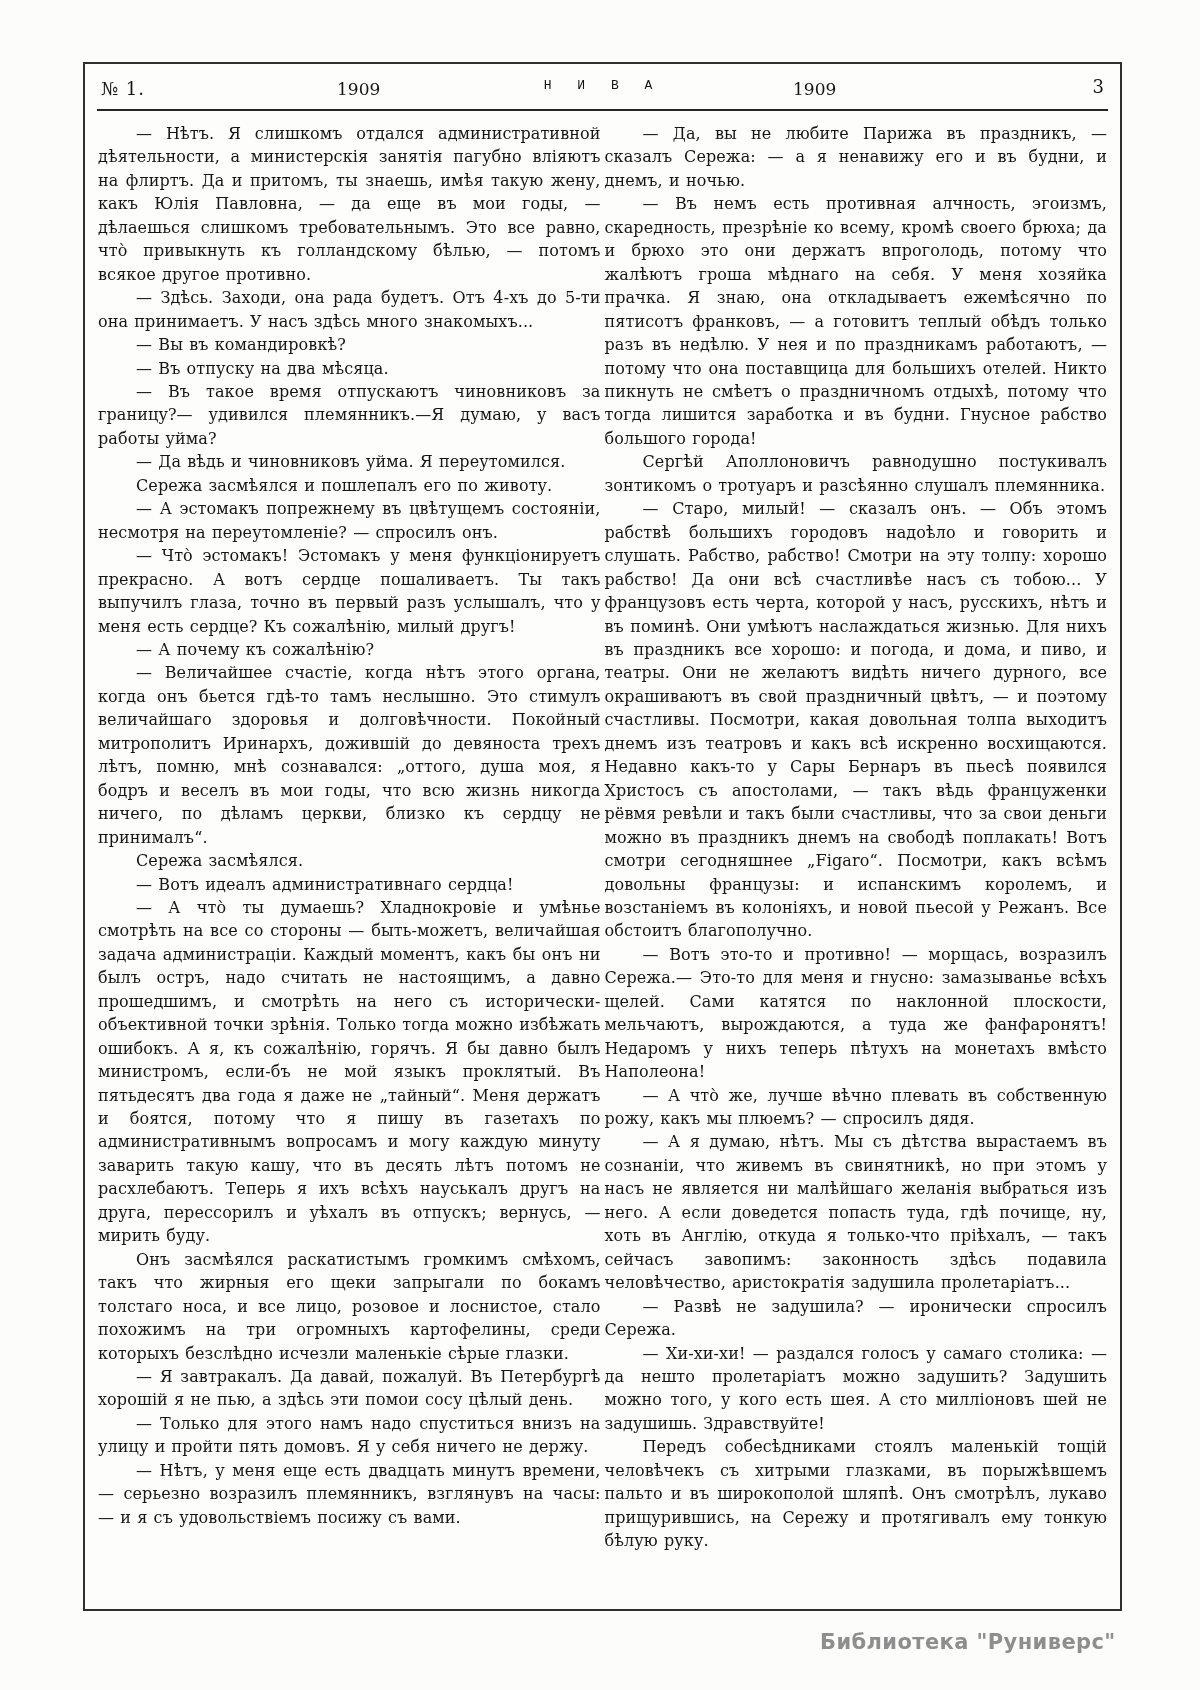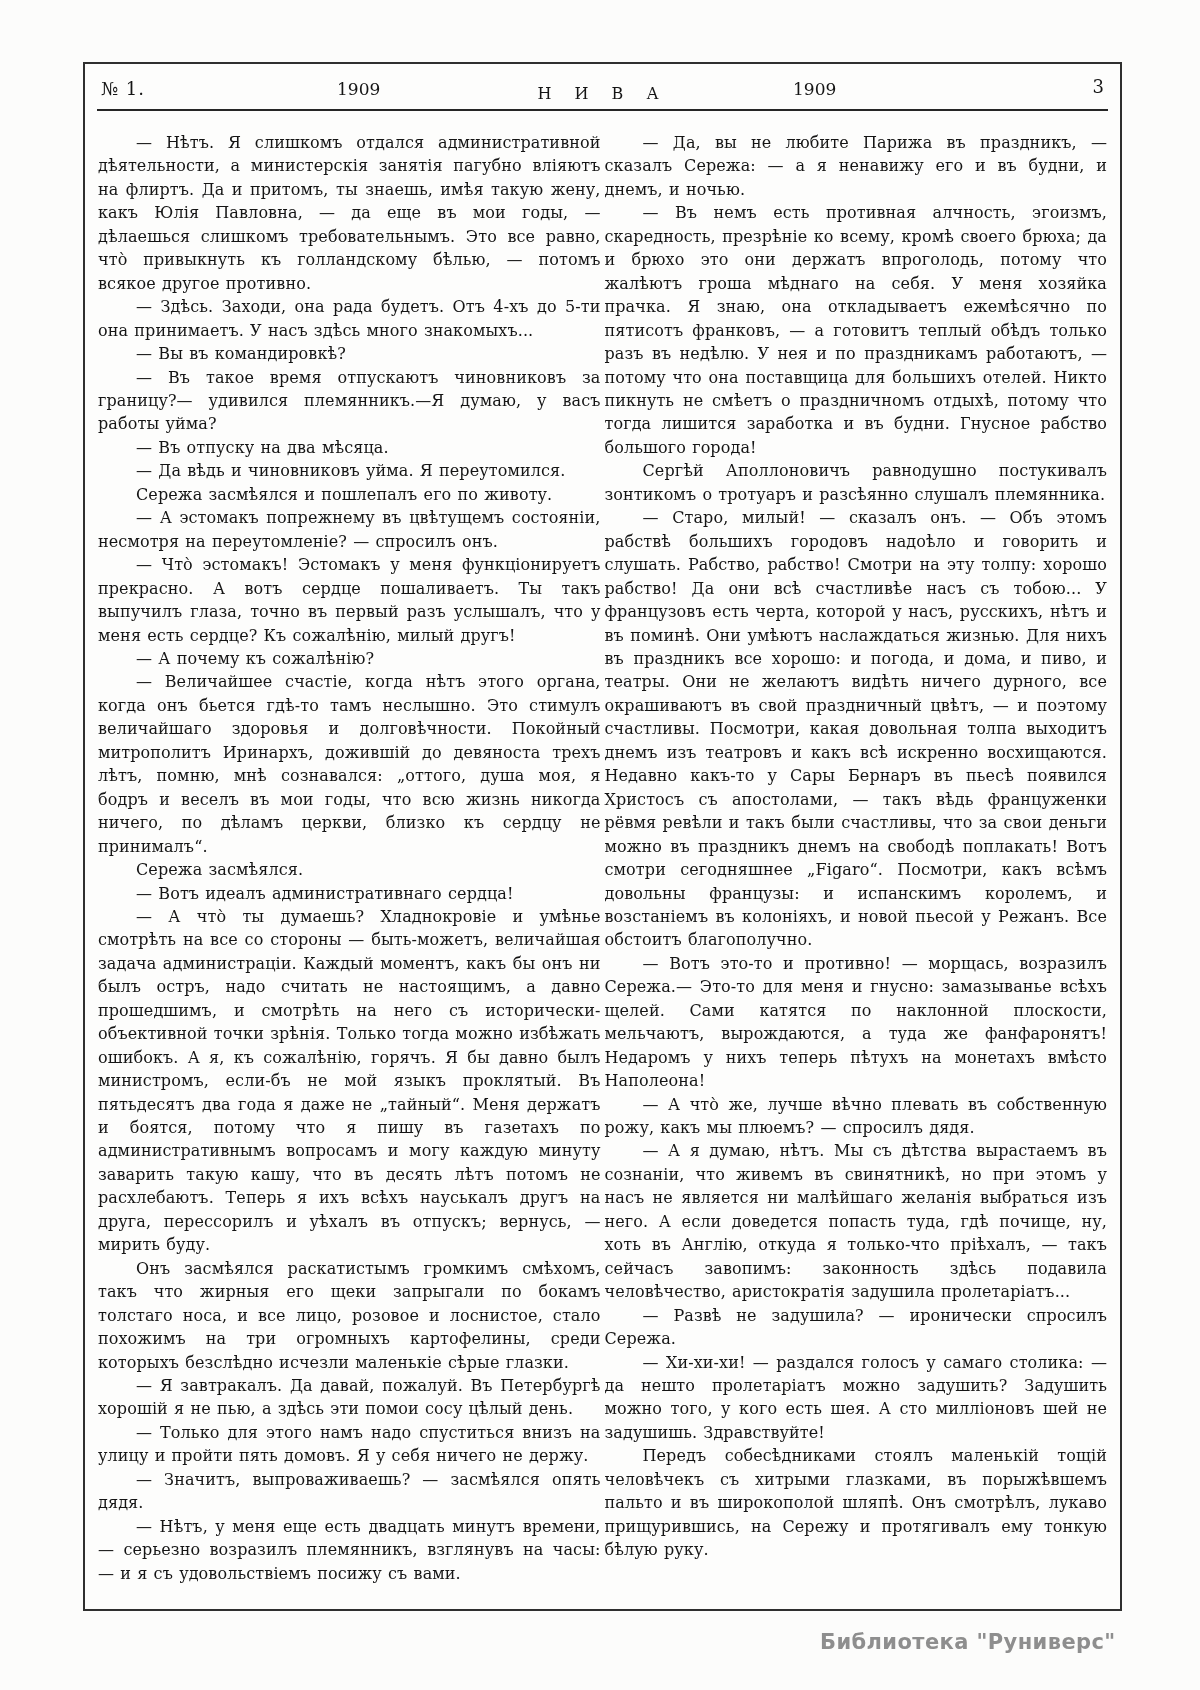--- a/index.html
+++ b/index.html
@@ -41,24 +41,25 @@
   }
   .hdr-year-left {
     position: absolute;
     left: 238px;
     top: 5px;
     font-size: 17px;
   }
   .hdr-masthead {
     position: absolute;
     left: 50%;
-    top: 10px;
+    top: 4px;
     transform: translateX(-50%);
-    font-size: 16px;
+    font-size: 13px;
     letter-spacing: 9px;
+    font-family: Liberation Mono, monospace;
   }
   .hdr-year-right {
     position: absolute;
     left: 694px;
     top: 5px;
     font-size: 17px;
   }
   .hdr-pageno {
     position: absolute;
     right: 2px;
@@ -66,21 +67,21 @@
     font-size: 18px;
   }
   .header-rule {
     margin: 3px 12px 0 12px;
     border: 0;
     border-top: 2px solid #262626;
   }
   .columns {
     display: flex;
     gap: 4px;
-    padding: 20px 13px 0 13px;
+    padding: 11px 13px 0 13px;
     box-sizing: border-box;
   }
   .text-column {
     width: 50%;
     text-align: justify;
     font-size: 16px;
     line-height: 23.45px;
     letter-spacing: 0.1px;
     word-spacing: 1px;
   }
@@ -112,35 +113,34 @@
     <span class="hdr-pageno">3</span>
   </div>
 
   <hr class="header-rule">
 
   <div class="columns">
     <div class="text-column" id="col-left">
         <p class="para">— Нѣтъ. Я слишкомъ отдался административной дѣятельности, а министерскія занятія пагубно вліяютъ на флиртъ. Да и притомъ, ты знаешь, имѣя такую жену, какъ Юлія Павловна, — да еще въ мои годы, — дѣлаешься слишкомъ требовательнымъ. Это все равно, что̀ привыкнуть къ голландскому бѣлью, — потомъ всякое другое противно.</p>
         <p class="para">— Здѣсь. Заходи, она рада будетъ. Отъ 4-хъ до 5-ти она принимаетъ. У насъ здѣсь много знакомыхъ...</p>
         <p class="para">— Вы въ командировкѣ?</p>
+        <p class="para">— Въ отпуску на два мѣсяца.</p>
         <p class="para">— Въ такое время отпускаютъ чиновниковъ за границу?— удивился племянникъ.—Я думаю, у васъ работы уйма?</p>
-        <p class="para">— Въ отпуску на два мѣсяца.</p>
         <p class="para">— Да вѣдь и чиновниковъ уйма. Я переутомился.</p>
         <p class="para">Сережа засмѣялся и пошлепалъ его по животу.</p>
         <p class="para">— А эстомакъ попрежнему въ цвѣтущемъ состояніи, несмотря на переутомленіе? — спросилъ онъ.</p>
         <p class="para">— Что̀ эстомакъ! Эстомакъ у меня функціонируетъ прекрасно. А вотъ сердце пошаливаетъ. Ты такъ выпучилъ глаза, точно въ первый разъ услышалъ, что у меня есть сердце? Къ сожалѣнію, милый другъ!</p>
         <p class="para">— А почему къ сожалѣнію?</p>
         <p class="para">— Величайшее счастіе, когда нѣтъ этого органа, когда онъ бьется гдѣ-то тамъ неслышно. Это стимулъ величайшаго здоровья и долговѣчности. Покойный митрополитъ Иринархъ, дожившій до девяноста трехъ лѣтъ, помню, мнѣ сознавался: „оттого, душа моя, я бодръ и веселъ въ мои годы, что всю жизнь никогда ничего, по дѣламъ церкви, близко къ сердцу не принималъ“.</p>
         <p class="para">Сережа засмѣялся.</p>
         <p class="para">— Вотъ идеалъ административнаго сердца!</p>
         <p class="para">— А что̀ ты думаешь? Хладнокровіе и умѣнье смотрѣть на все со стороны — быть-можетъ, величайшая задача администраціи. Каждый моментъ, какъ бы онъ ни былъ остръ, надо считать не настоящимъ, а давно прошедшимъ, и смотрѣть на него съ исторически-объективной точки зрѣнія. Только тогда можно избѣжать ошибокъ. А я, къ сожалѣнію, горячъ. Я бы давно былъ министромъ, если-бъ не мой языкъ проклятый. Въ пятьдесятъ два года я даже не „тайный“. Меня держатъ и боятся, потому что я пишу въ газетахъ по административнымъ вопросамъ и могу каждую минуту заварить такую кашу, что въ десять лѣтъ потомъ не расхлебаютъ. Теперь я ихъ всѣхъ науськалъ другъ на друга, перессорилъ и уѣхалъ въ отпускъ; вернусь, — мирить буду.</p>
         <p class="para">Онъ засмѣялся раскатистымъ громкимъ смѣхомъ, такъ что жирныя его щеки запрыгали по бокамъ толстаго носа, и все лицо, розовое и лоснистое, стало похожимъ на три огромныхъ картофелины, среди которыхъ безслѣдно исчезли маленькіе сѣрые глазки.</p>
         <p class="para">— Я завтракалъ. Да давай, пожалуй. Въ Петербургѣ хорошій я не пью, а здѣсь эти помои сосу цѣлый день.</p>
         <p class="para">— Только для этого намъ надо спуститься внизъ на улицу и пройти пять домовъ. Я у себя ничего не держу.</p>
-        <p class="para">— Значитъ, выпроваживаешь? — засмѣялся опять дядя.</p>
         <p class="para">— Нѣтъ, у меня еще есть двадцать минутъ времени, — серьезно возразилъ племянникъ, взглянувъ на часы: — и я съ удовольствіемъ посижу съ вами.</p>
       </div>
     <div class="text-column" id="col-right">
         <p class="para">— Да, вы не любите Парижа въ праздникъ, — сказалъ Сережа: — а я ненавижу его и въ будни, и днемъ, и ночью.</p>
         <p class="para">— Въ немъ есть противная алчность, эгоизмъ, скаредность, презрѣніе ко всему, кромѣ своего брюха; да и брюхо это они держатъ впроголодь, потому что жалѣютъ гроша мѣднаго на себя. У меня хозяйка прачка. Я знаю, она откладываетъ ежемѣсячно по пятисотъ франковъ, — а готовитъ теплый обѣдъ только разъ въ недѣлю. У нея и по праздникамъ работаютъ, — потому что она поставщица для большихъ отелей. Никто пикнуть не смѣетъ о праздничномъ отдыхѣ, потому что тогда лишится заработка и въ будни. Гнусное рабство большого города!</p>
         <p class="para">Сергѣй Аполлоновичъ равнодушно постукивалъ зонтикомъ о тротуаръ и разсѣянно слушалъ племянника.</p>
         <p class="para">— Старо, милый! — сказалъ онъ. — Объ этомъ рабствѣ большихъ городовъ надоѣло и говорить и слушать. Рабство, рабство! Смотри на эту толпу: хорошо рабство! Да они всѣ счастливѣе насъ съ тобою... У французовъ есть черта, которой у насъ, русскихъ, нѣтъ и въ поминѣ. Они умѣютъ наслаждаться жизнью. Для нихъ въ праздникъ все хорошо: и погода, и дома, и пиво, и театры. Они не желаютъ видѣть ничего дурного, все окрашиваютъ въ свой праздничный цвѣтъ, — и поэтому счастливы. Посмотри, какая довольная толпа выходитъ днемъ изъ театровъ и какъ всѣ искренно восхищаются. Недавно какъ-то у Сары Бернаръ въ пьесѣ появился Христосъ съ апостолами, — такъ вѣдь француженки рёвмя ревѣли и такъ были счастливы, что за свои деньги можно въ праздникъ днемъ на свободѣ поплакать! Вотъ смотри сегодняшнее „Figaro“. Посмотри, какъ всѣмъ довольны французы: и испанскимъ королемъ, и возстаніемъ въ колоніяхъ, и новой пьесой у Режанъ. Все обстоитъ благополучно.</p>
         <p class="para">— Вотъ это-то и противно! — морщась, возразилъ Сережа.— Это-то для меня и гнусно: замазыванье всѣхъ щелей. Сами катятся по наклонной плоскости, мельчаютъ, вырождаются, а туда же фанфаронятъ! Недаромъ у нихъ теперь пѣтухъ на монетахъ вмѣсто Наполеона!</p>
         <p class="para">— А что̀ же, лучше вѣчно плевать въ собственную рожу, какъ мы плюемъ? — спросилъ дядя.</p>
         <p class="para">— А я думаю, нѣтъ. Мы съ дѣтства вырастаемъ въ сознаніи, что живемъ въ свинятникѣ, но при этомъ у насъ не является ни малѣйшаго желанія выбраться изъ него. А если доведется попасть туда, гдѣ почище, ну, хоть въ Англію, откуда я только-что пріѣхалъ, — такъ сейчасъ завопимъ: законность здѣсь подавила человѣчество, аристократія задушила пролетаріатъ...</p>

